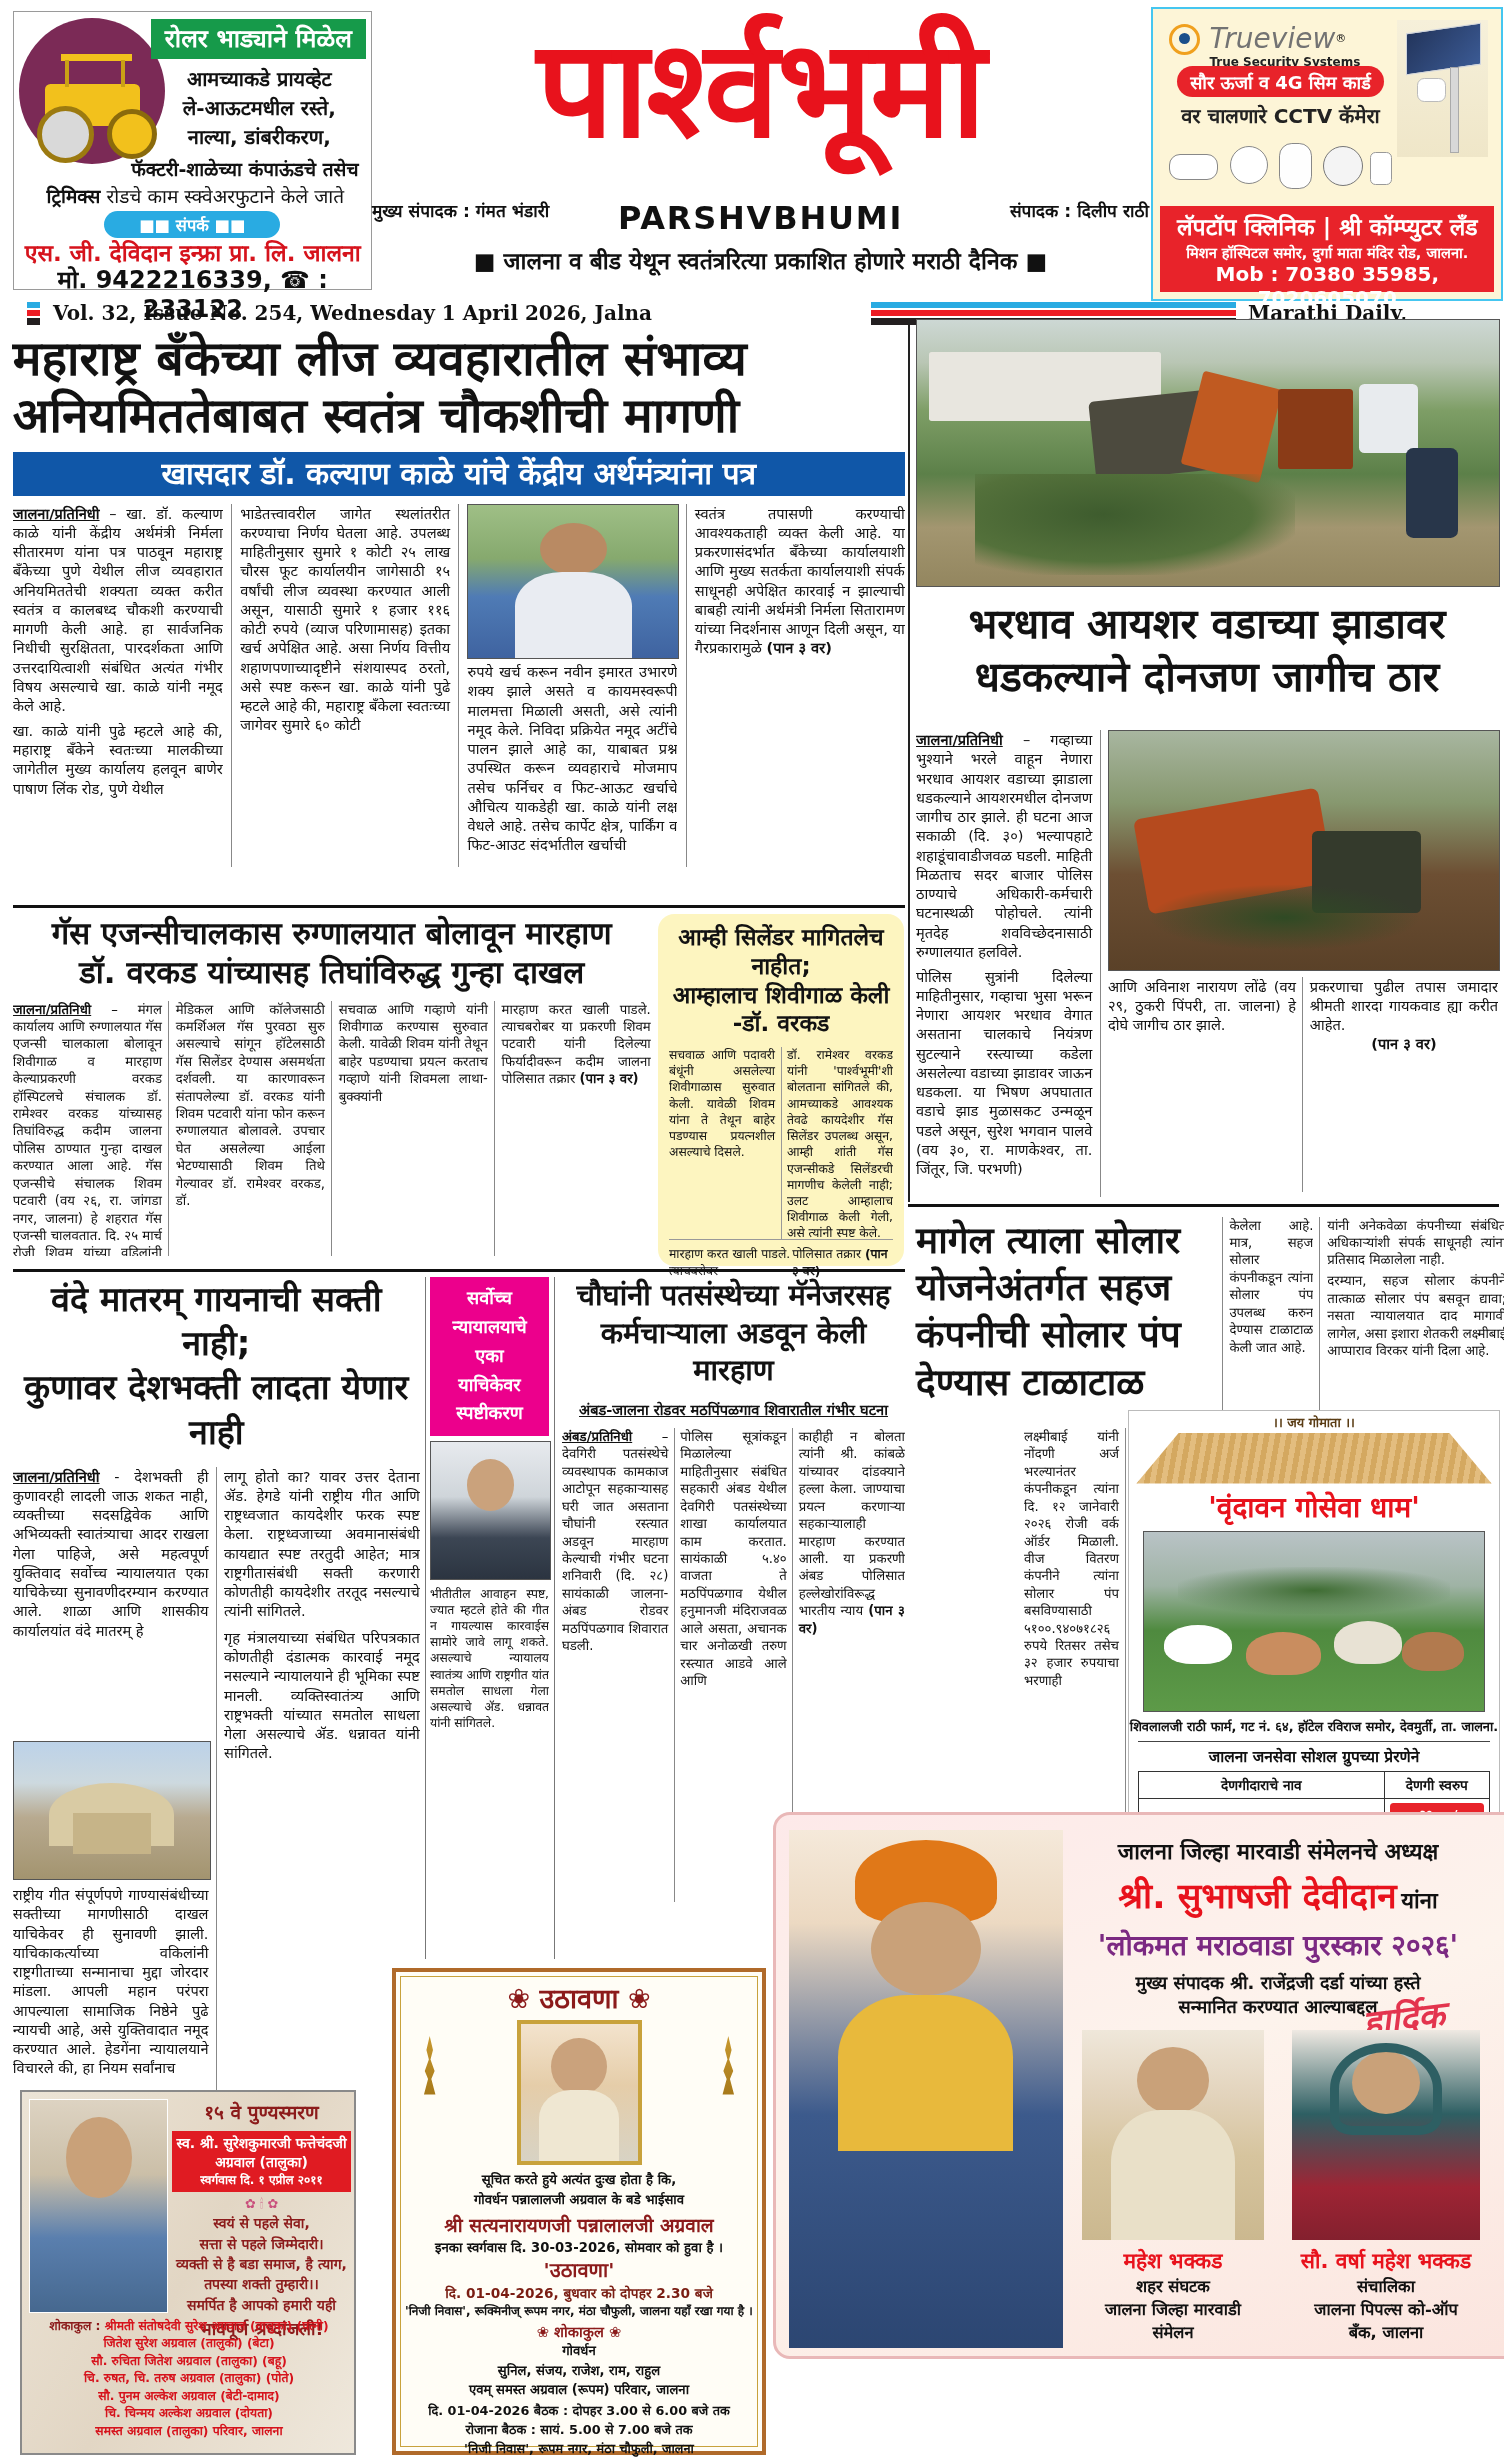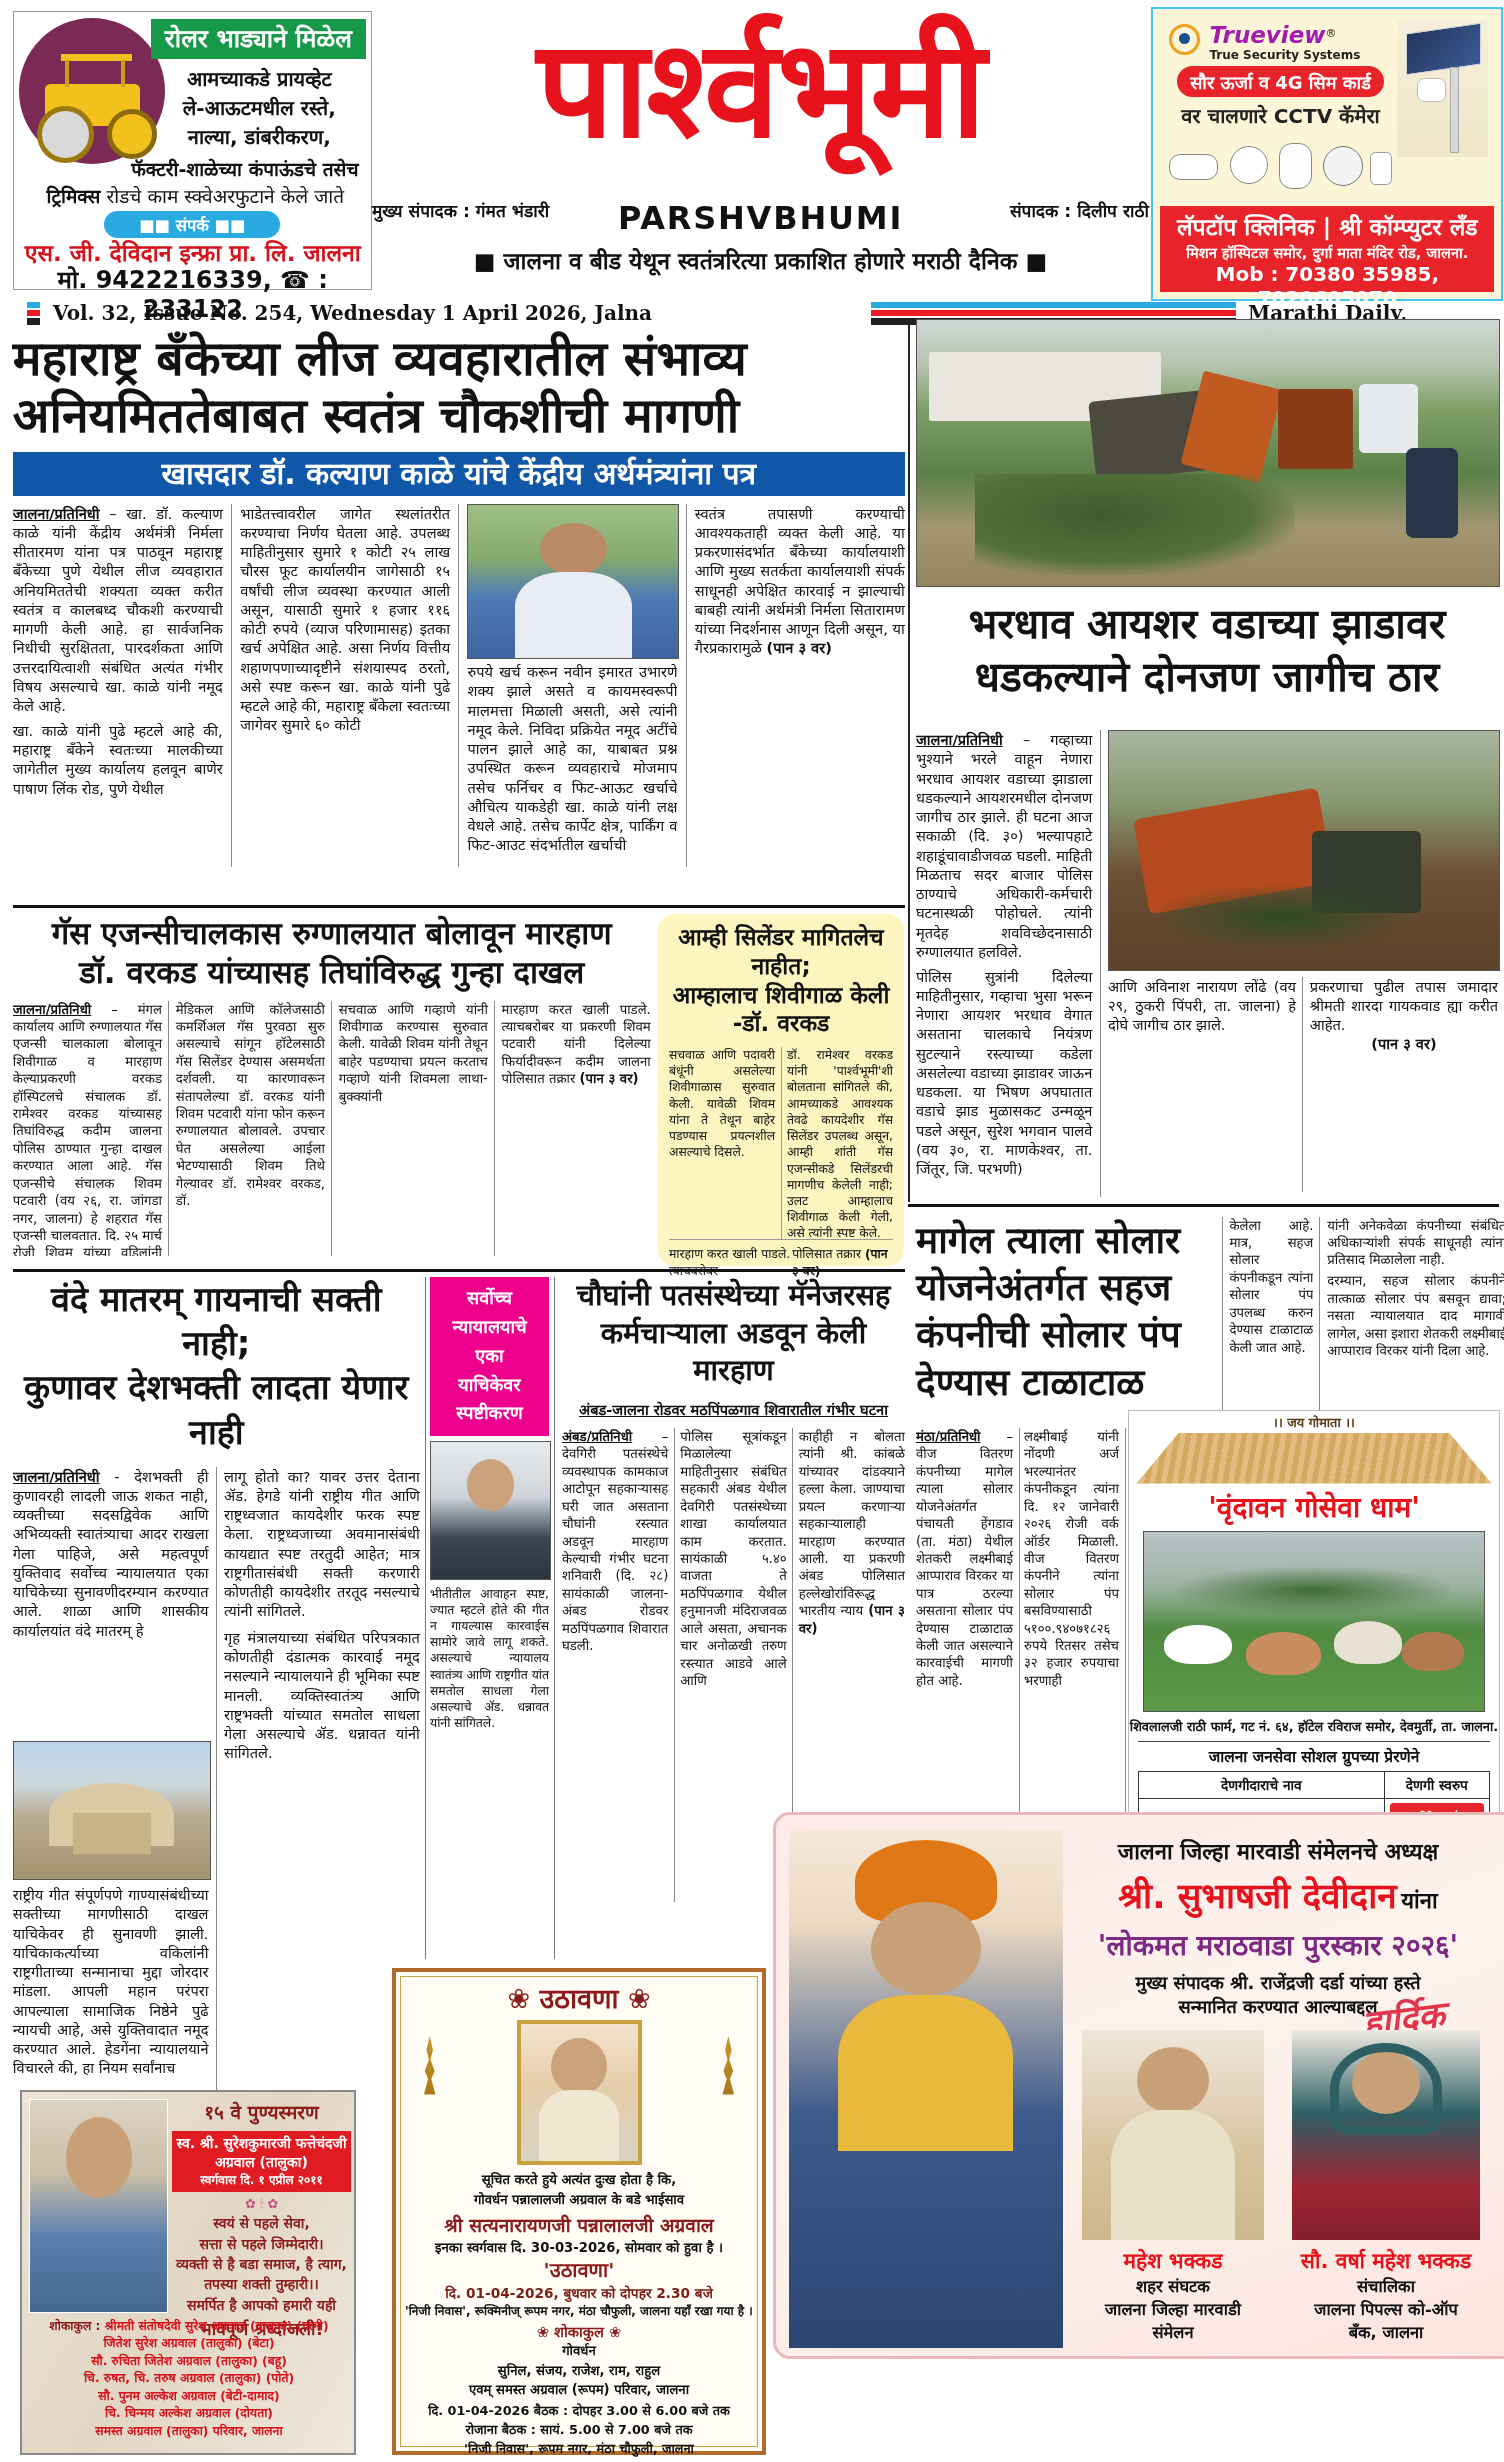--- a/index.html
+++ b/index.html
@@ -61,21 +61,21 @@
       <div class="ctr" style="font-weight:900;font-size:32px;letter-spacing:1.8px;">PARSHVBHUMI</div>
       <div class="ctr" style="font-weight:bold;font-size:23px;margin-top:7.3px;">■ जालना व बीड येथून स्वतंत्ररित्या प्रकाशित होणारे मराठी दैनिक ■</div>
     </div>
   </div>
 
   <div class="abs" style="left:1151px;top:7.3px;width:348px;height:290px;background:#fdf5d7;border:2.7px solid #45c6f0;">
     <div class="abs" style="left:16.4px;top:12.8px;width:228px;">
       <span class="abs" style="left:0;top:1.8px;width:31px;height:31px;border-radius:50%;border:3.6px solid #f0a01e;box-sizing:border-box;">
         <span class="abs" style="left:6.4px;top:6.4px;width:11px;height:11px;border-radius:50%;background:#1a4f8a;"></span>
       </span>
-      <span style="margin-left:40px;font-style:italic;font-weight:700;font-size:23px;color:#a21caf;">Trueview</span><sup style="font-size:11px;">®</sup>
+      <span style="margin-left:40px;font-style:italic;font-weight:400;font-size:28px;color:#737373;">Trueview</span><sup style="font-size:11px;">®</sup>
       <div style="margin-left:40px;font-weight:bold;font-size:12px;color:#222;">True Security Systems</div>
     </div>
     <div class="abs" style="left:244px;top:11px;width:91px;height:137px;background:linear-gradient(180deg,#f6f0da 0%,#efe6c8 100%);">
       <div class="abs" style="left:9px;top:7.3px;width:73px;height:40px;background:linear-gradient(135deg,#23355c,#3b5a94);transform:skewY(-8deg);border:1.8px solid #cfd4dd;"></div>
       <div class="abs" style="left:53px;top:47px;width:7.3px;height:84px;background:#d8d8d8;border:0.9px solid #aaa;"></div>
       <div class="abs" style="left:20px;top:58px;width:27px;height:22px;border-radius:7.3px;background:#fff;border:0.9px solid #bbb;"></div>
     </div>
     <div class="abs ctr" style="left:18px;top:57px;width:219px;">
       <span class="pill" style="background:#e8232a;font-size:18px;padding:3.6px 12.8px;">सौर ऊर्जा व 4G सिम कार्ड</span>
     </div>
@@ -229,23 +229,20 @@
     <div class="hl" style="position:absolute;left:0;top:3.6px;width:301px;font-size:37px;line-height:1.28;">
       <div>मागेल त्याला सोलार</div>
       <div>योजनेअंतर्गत सहज</div>
       <div>कंपनीची सोलार पंप</div>
       <div>देण्यास टाळाटाळ</div>
     </div>
     <div class="col" style="position:absolute;left:306px;top:3.6px;width:84px;font-size:13.2px;height:202px;border-left:0.9px solid #888;padding-left:6.4px;"><span>केलेला आहे. मात्र, सहज सोलार कंपनीकडून त्यांना सोलार पंप उपलब्ध करुन देण्यास टाळाटाळ केली जात आहे.</span></div>
     <div class="col" style="position:absolute;left:403px;top:3.6px;width:179px;font-size:13.2px;height:202px;border-left:0.9px solid #888;padding-left:7.3px;">
       <span>यांनी अनेकवेळा कंपनीच्या संबंधित अधिकाऱ्यांशी संपर्क साधूनही त्यांना प्रतिसाद मिळालेला नाही.</span>
       <div style="margin-top:3.6px;">दरम्यान, सहज सोलार कंपनीने तात्काळ सोलार पंप बसवून द्यावा; नसता न्यायालयात दाद मागावी लागेल, असा इशारा शेतकरी लक्ष्मीबाई आप्पाराव विरकर यांनी दिला आहे.</div>
-    </div>
-    <div class="col" style="position:absolute;left:0;top:215px;width:97px;height:467px;font-size:13.2px;border-right:0.9px solid #888;padding-right:5.5px;">
-      <b class="dl">मंठा/प्रतिनिधी</b><span> – वीज वितरण कंपनीच्या मागेल त्याला सोलार योजनेअंतर्गत पंचायती हेंगडाव (ता. मंठा) येथील शेतकरी लक्ष्मीबाई आप्पाराव विरकर या पात्र ठरल्या असताना सोलार पंप देण्यास टाळाटाळ केली जात असल्याने कारवाईची मागणी होत आहे.</span>
     </div>
     <div class="col" style="position:absolute;left:108px;top:215px;width:95px;height:467px;font-size:13.2px;border-right:0.9px solid #888;padding-right:5.5px;"><span>लक्ष्मीबाई यांनी नोंदणी अर्ज भरल्यानंतर कंपनीकडून त्यांना दि. १२ जानेवारी २०२६ रोजी वर्क ऑर्डर मिळाली. वीज वितरण कंपनीने त्यांना सोलार पंप बसविण्यासाठी ५१००.९४०७१८२६ रुपये रितसर तसेच ३२ हजार रुपयाचा भरणाही</span></div>
 
     <div class="abs" style="left:212px;top:197px;width:370px;height:489px;border:0.9px solid #bbb;background:#fff;">
       <div class="ctr" style="font-size:12.8px;font-weight:bold;color:#5a3c14;margin-top:1.8px;text-align:center;">।। जय गोमाता ।।</div>
       <div style="margin:1.8px auto 0;width:96%;height:51px;background:repeating-linear-gradient(100deg,#e3bd7f 0 5.5px,#d4a860 5.5px 11px);clip-path:polygon(12% 0,88% 0,100% 100%,0 100%);"></div>
       <div class="ctr" style="font-weight:900;font-size:28px;color:#e8121c;margin-top:3.6px;">'वृंदावन गोसेवा धाम'</div>
       <div class="ph" style="width:92%;margin:5.5px auto 0;height:179px;background:linear-gradient(180deg,#b9c3c6 0%,#9fb3a5 30%,#4f8a3f 55%,#5d9a48 100%);">
         <span class="abs" style="left:6%;top:52%;width:20%;height:22%;background:#fff;border-radius:50% 50% 40% 40%;"></span>
         <span class="abs" style="left:30%;top:56%;width:22%;height:24%;background:#c98d5f;border-radius:50% 50% 40% 40%;"></span>

